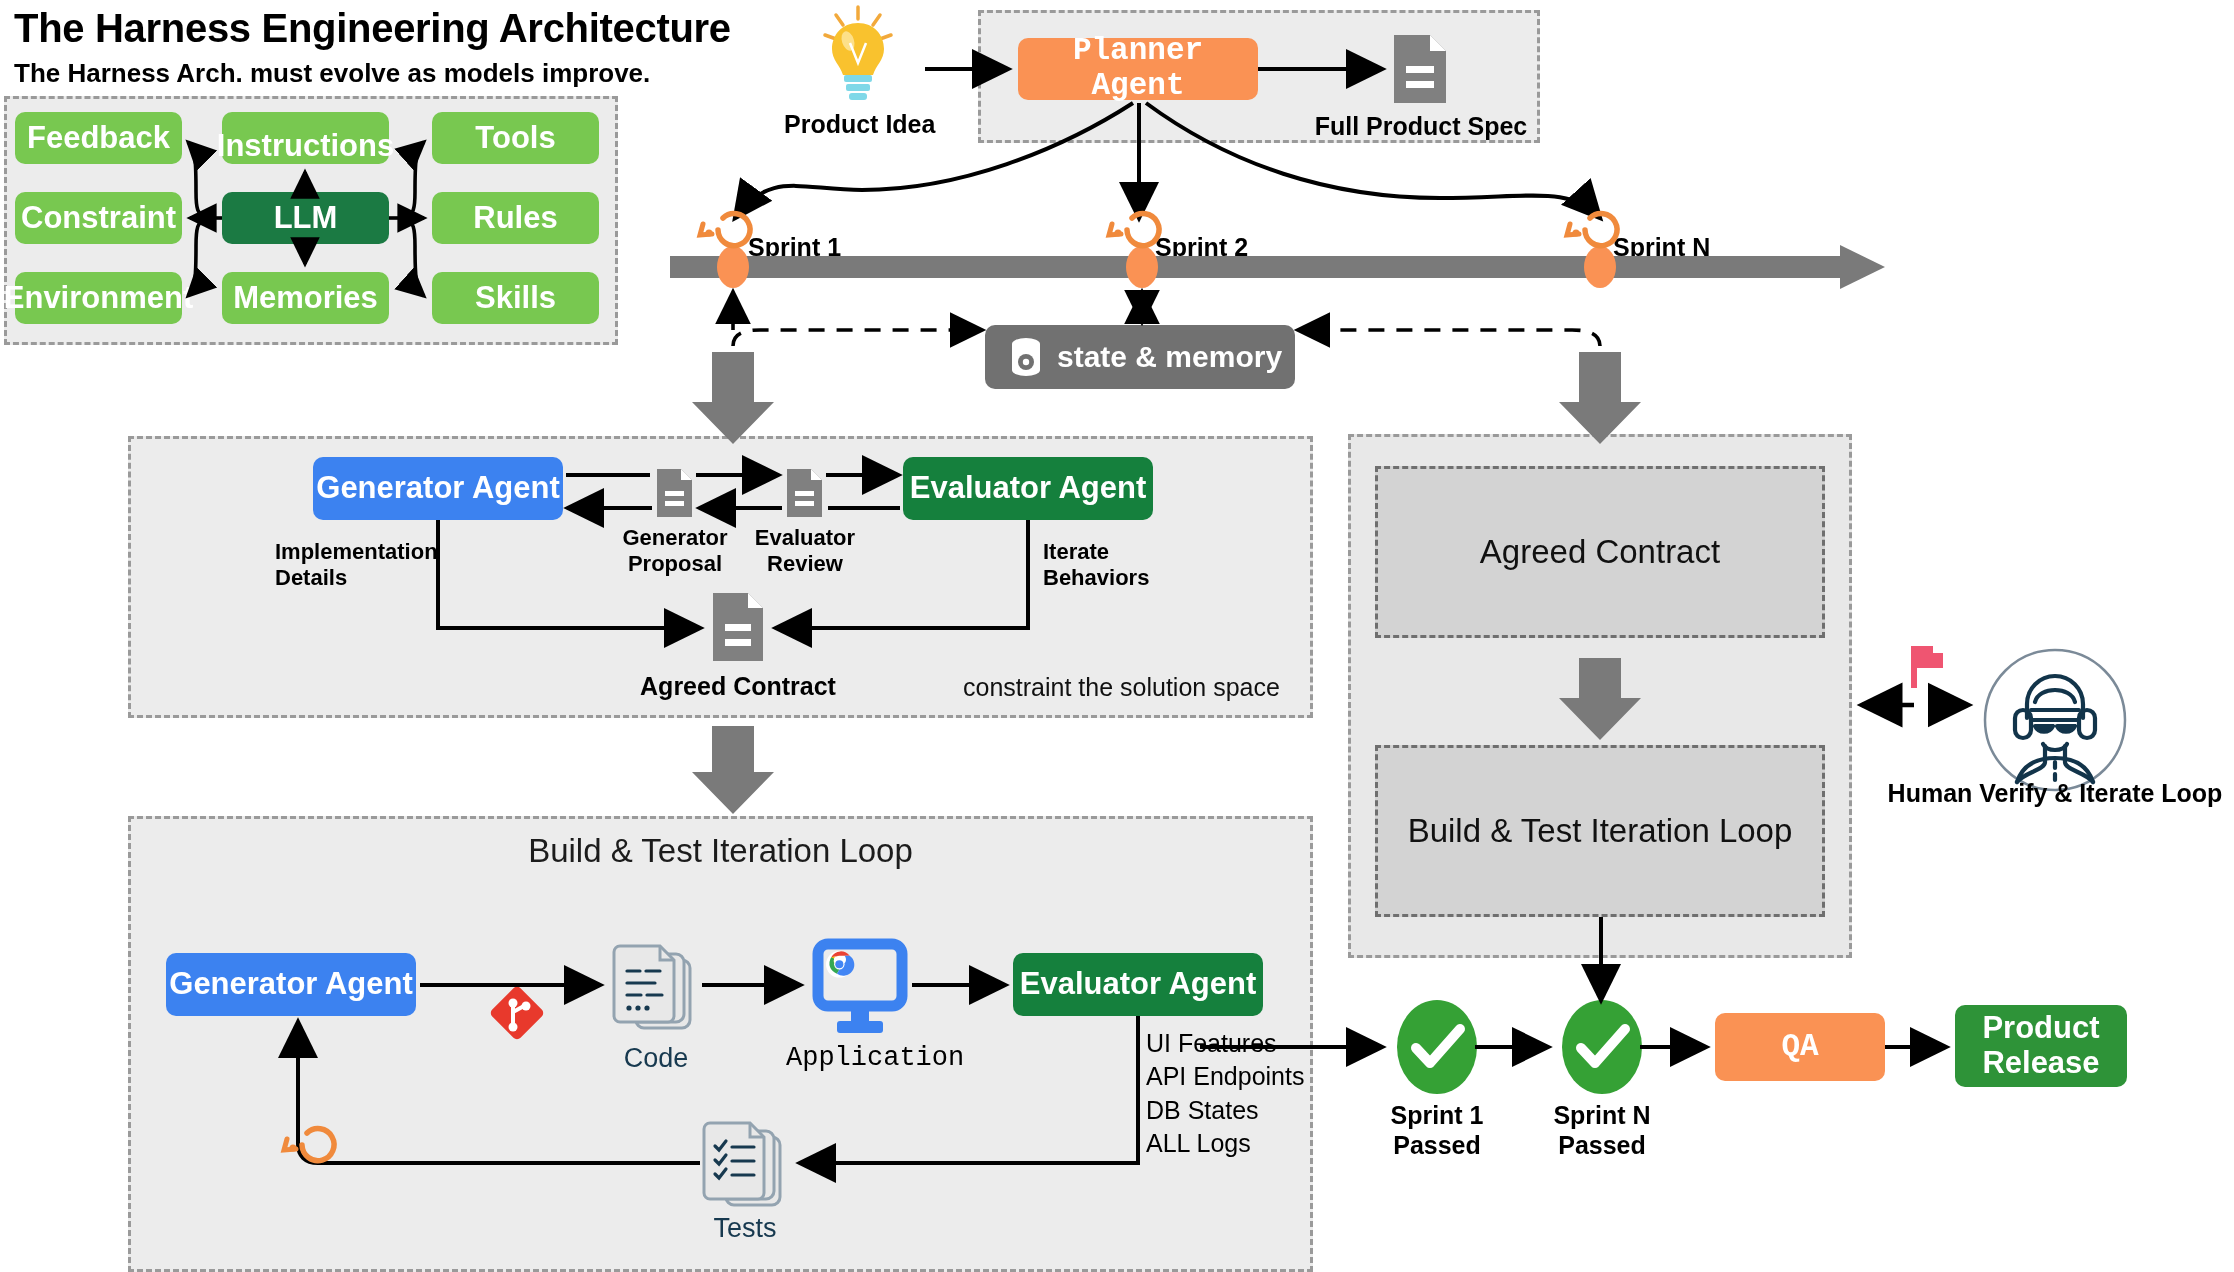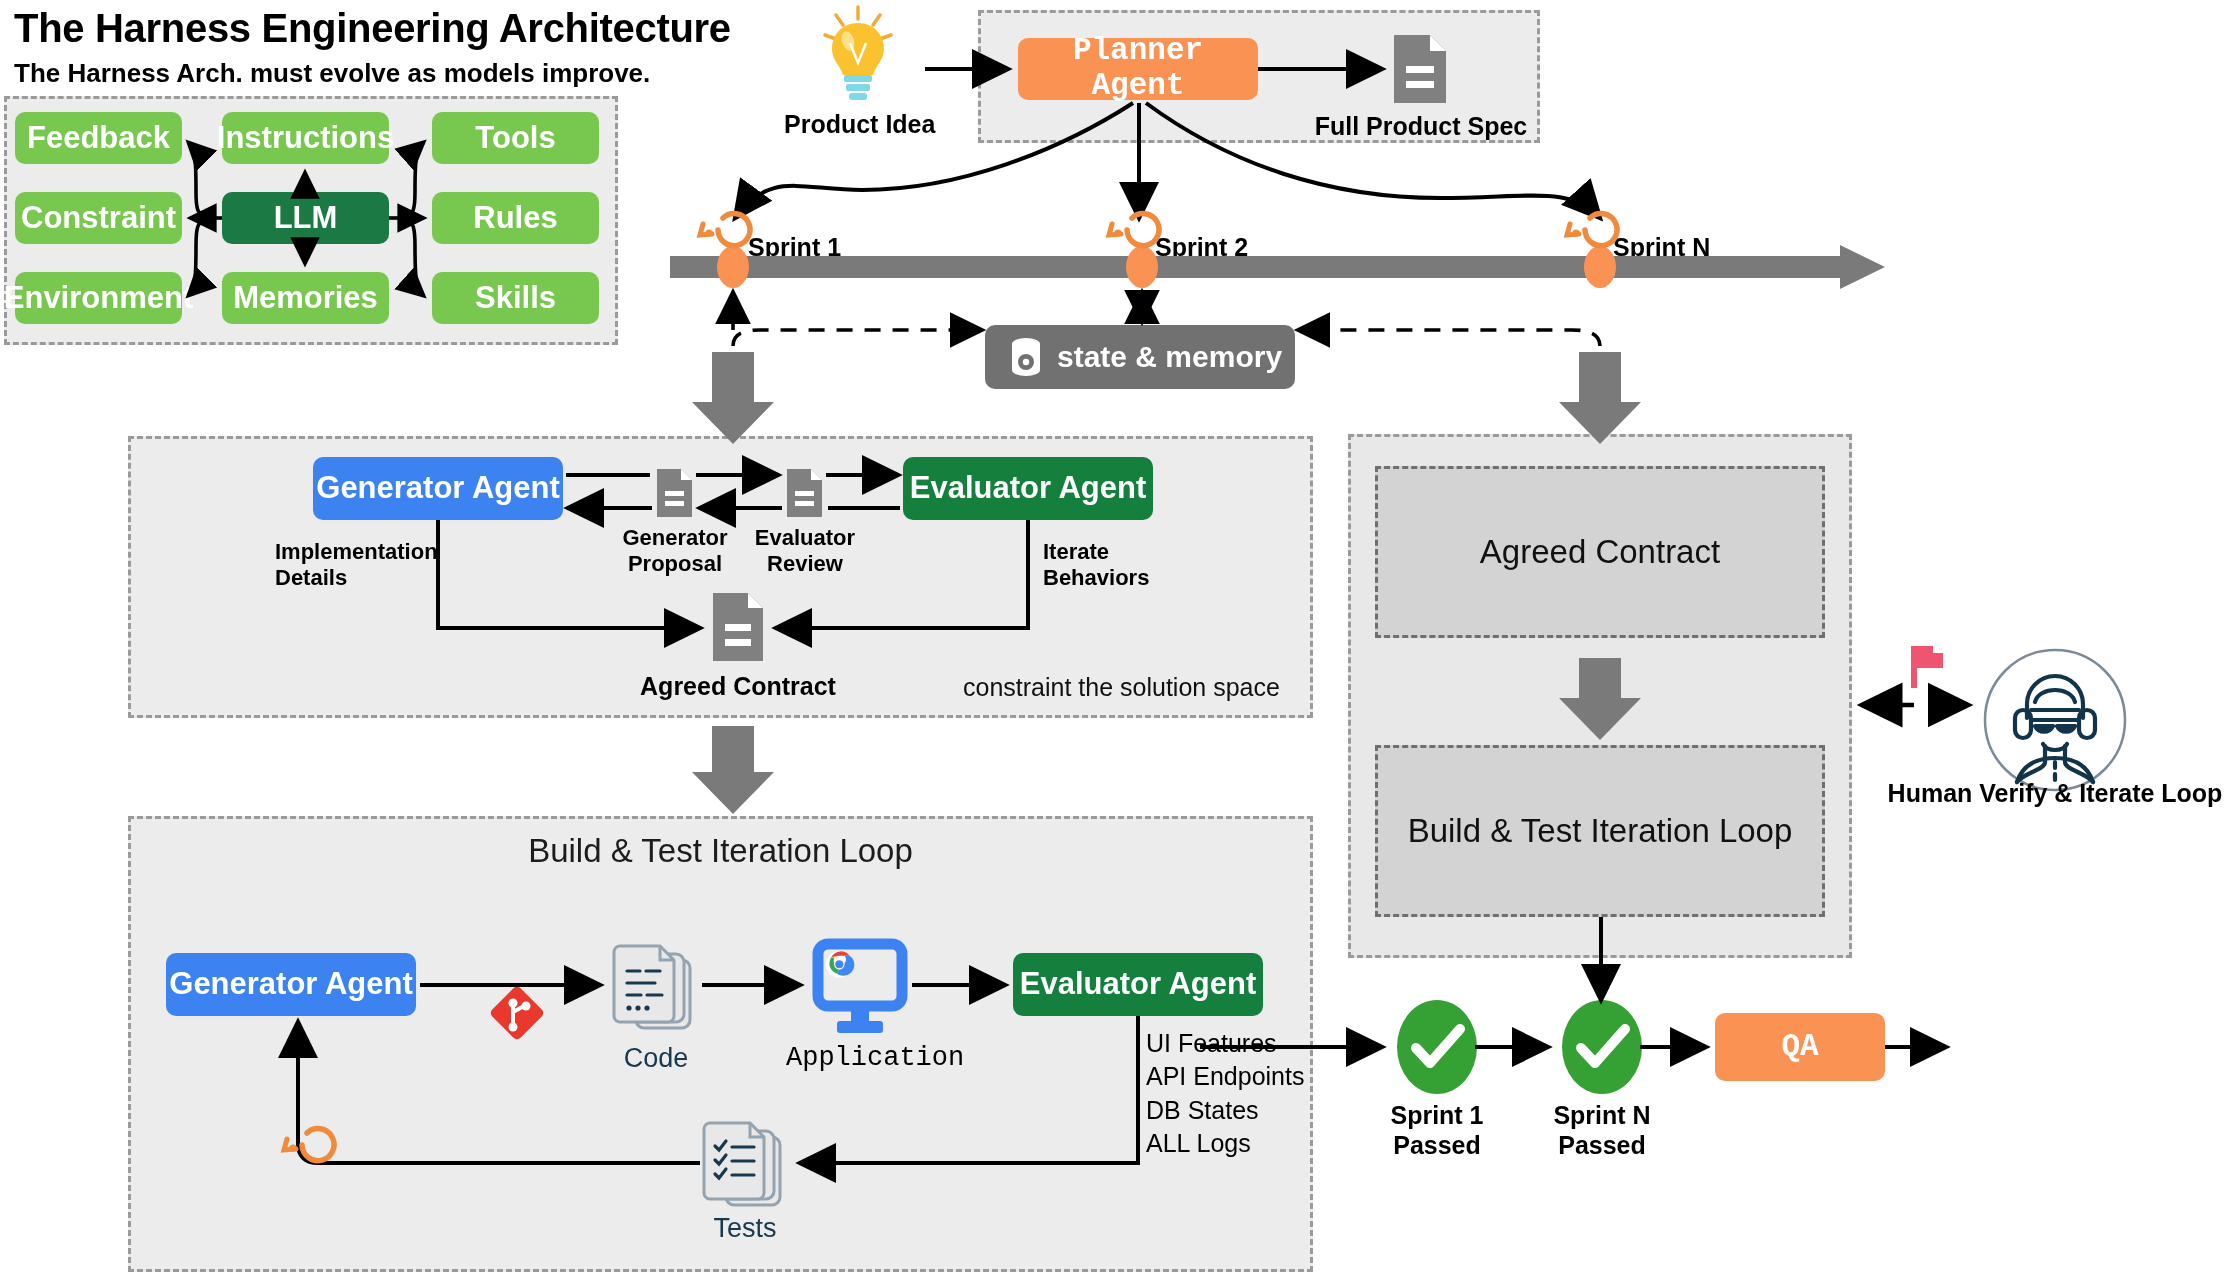--- a/index.html
+++ b/index.html
@@ -104,21 +104,21 @@
   <div class="abs node green" style="left:15px; top:112px; width:167px; height:52px;">
     <span>Feedback</span>
   </div>
   <div class="abs node green" style="left:15px; top:192px; width:167px; height:52px;">
     <span>Constraint</span>
   </div>
   <div class="abs node green" style="left:15px; top:272px; width:167px; height:52px;">
     <span>Environment</span>
   </div>
 
-  <div class="abs node green" style="left:222px; top:112px; width:167px; height:52px;">
+  <div class="abs node green" style="left:222px; top:112px; width:167px; height:52px;align-items:flex-end;">
     <span>Instructions</span>
   </div>
   <div class="abs node llm" style="left:222px; top:192px; width:167px; height:52px;">
     <span>LLM</span>
   </div>
   <div class="abs node green" style="left:222px; top:272px; width:167px; height:52px;">
     <span>Memories</span>
   </div>
 
   <div class="abs node green" style="left:432px; top:112px; width:167px; height:52px;">
@@ -388,20 +388,24 @@
   </div>
   <div class="abs stack-label" style="left:1540px; top:1100px; width:124px; font-size:25px;">
     <div>Sprint N</div>
     <div>Passed</div>
   </div>
 
   <div class="abs node orange" style="left:1715px; top:1013px; width:170px; height:68px;">
     <span>QA</span>
   </div>
 
+  <div class="abs node dgreen" style="left:1955px; top:1005px; width:172px; height:82px; flex-direction:column;">
+    <span>Product</span>
+    <span>Release</span>
+  </div>
 
   <svg class="layer">
     <defs>
       <marker id="ah" markerWidth="9" markerHeight="9" refX="7.4" refY="4.5" orient="auto">
         <path d="M0,0.4 L8.4,4.5 L0,8.6 z" fill="#000"></path>
       </marker>
       <marker id="ahb" markerWidth="11" markerHeight="11" refX="9" refY="5.5" orient="auto">
         <path d="M0,0.5 L10.2,5.5 L0,10.5 z" fill="#000"></path>
       </marker>
     </defs>

